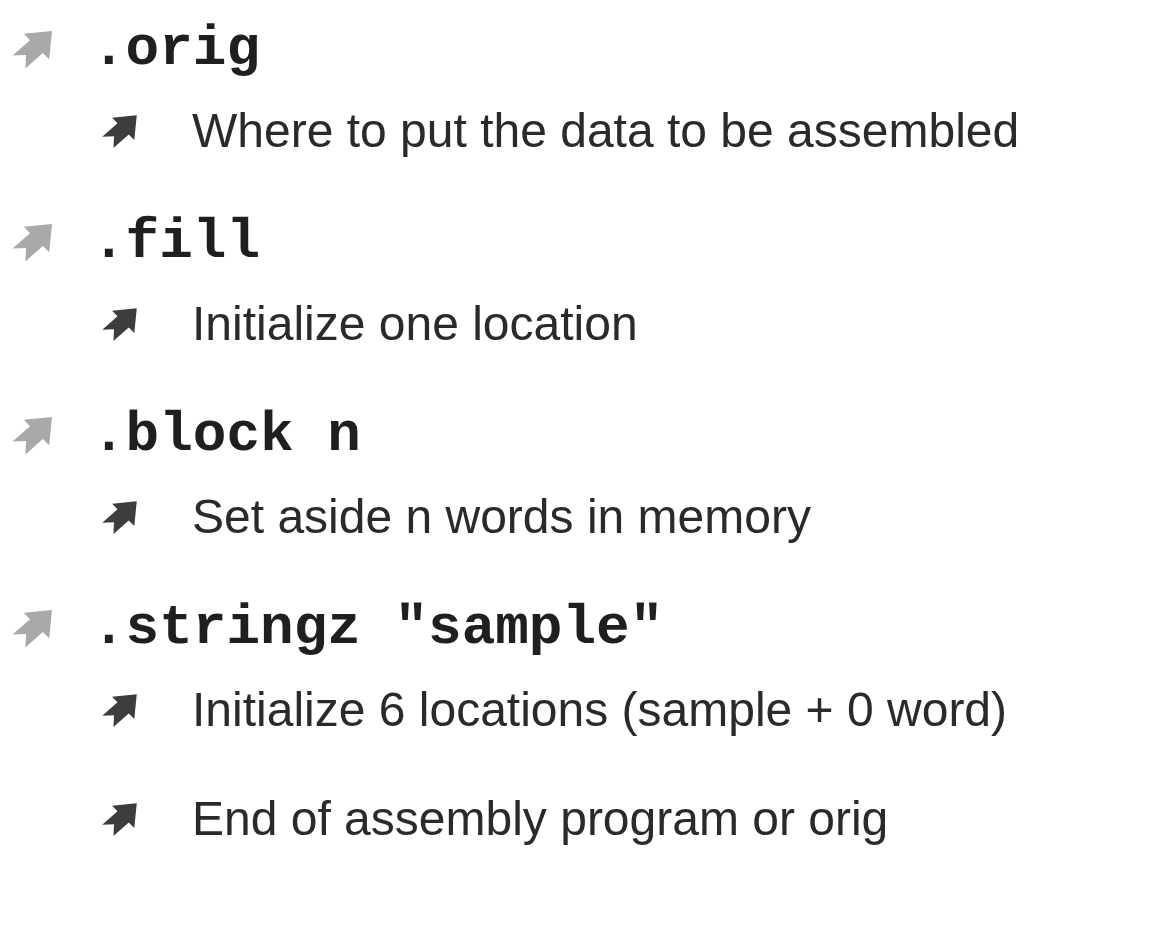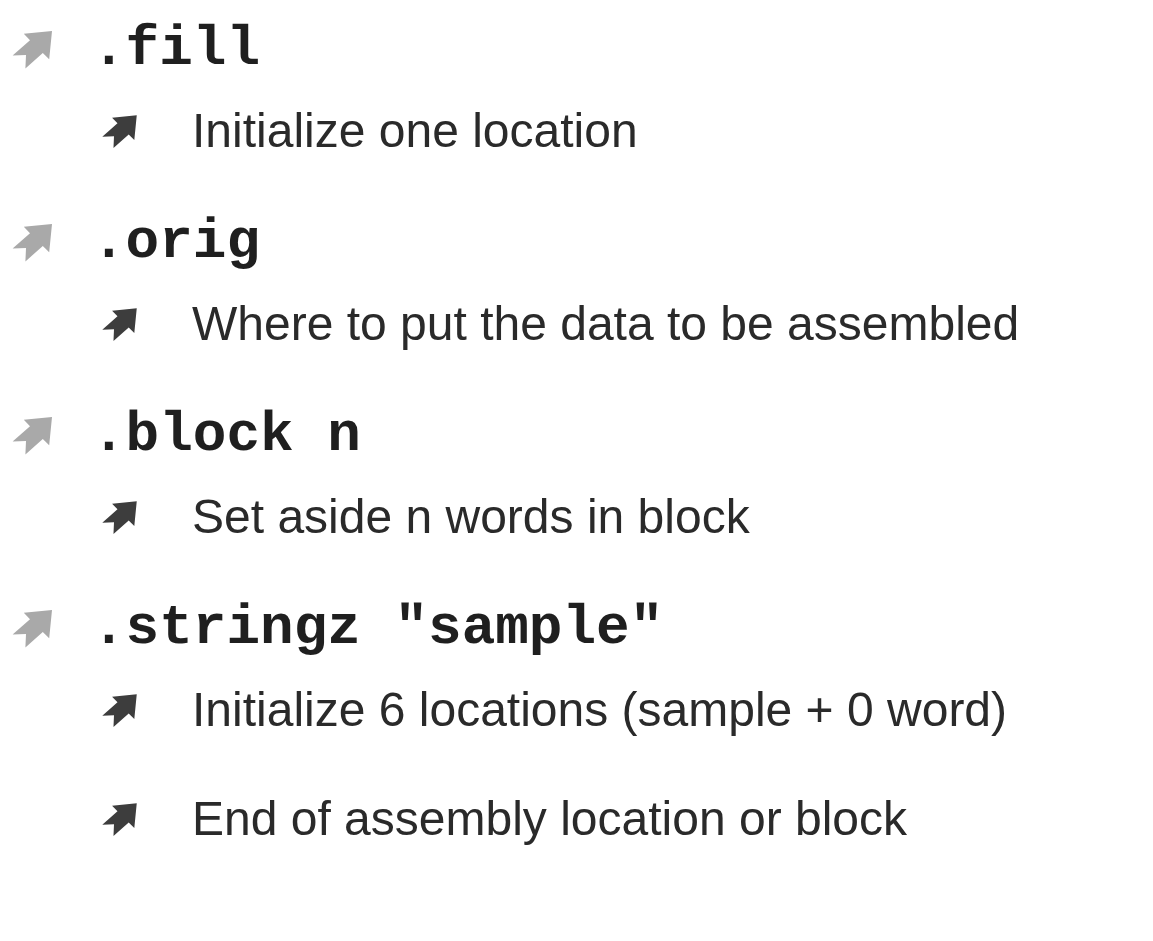--- a/index.html
+++ b/index.html
@@ -73,67 +73,67 @@
 
 <div class="slide">
   <div id="directive-list">
   <div class="section">
     <div class="dir-row">
       <span class="l1-arrow">
         <svg viewBox="0 0 24 24" width="100%" height="100%" aria-hidden="true">
           <polygon fill="currentColor" points="21,3 19.6,17.1 16.4,14 7.7,21.7 8,15 1.3,15.3 10,7.6 6.9,4.4"></polygon>
         </svg>
       </span>
+      <span class="dir-text">.orig</span>
+    </div>
+    <div class="desc-row">
+      <span class="l2-arrow">
+        <svg viewBox="0 0 24 24" width="100%" height="100%" aria-hidden="true">
+          <polygon fill="currentColor" points="21,3 19.6,17.1 16.4,14 7.7,21.7 8,15 1.3,15.3 10,7.6 6.9,4.4"></polygon>
+        </svg>
+      </span>
+      <span class="desc-text">Where to put the data to be assembled</span>
+    </div>
+  </div>
+
+  <div class="section">
+    <div class="dir-row">
+      <span class="l1-arrow">
+        <svg viewBox="0 0 24 24" width="100%" height="100%" aria-hidden="true">
+          <polygon fill="currentColor" points="21,3 19.6,17.1 16.4,14 7.7,21.7 8,15 1.3,15.3 10,7.6 6.9,4.4"></polygon>
+        </svg>
+      </span>
       <span class="dir-text">.fill</span>
     </div>
     <div class="desc-row">
       <span class="l2-arrow">
         <svg viewBox="0 0 24 24" width="100%" height="100%" aria-hidden="true">
           <polygon fill="currentColor" points="21,3 19.6,17.1 16.4,14 7.7,21.7 8,15 1.3,15.3 10,7.6 6.9,4.4"></polygon>
         </svg>
       </span>
       <span class="desc-text">Initialize one location</span>
     </div>
   </div>
 
   <div class="section">
     <div class="dir-row">
       <span class="l1-arrow">
         <svg viewBox="0 0 24 24" width="100%" height="100%" aria-hidden="true">
           <polygon fill="currentColor" points="21,3 19.6,17.1 16.4,14 7.7,21.7 8,15 1.3,15.3 10,7.6 6.9,4.4"></polygon>
         </svg>
       </span>
-      <span class="dir-text">.orig</span>
-    </div>
-    <div class="desc-row">
-      <span class="l2-arrow">
-        <svg viewBox="0 0 24 24" width="100%" height="100%" aria-hidden="true">
-          <polygon fill="currentColor" points="21,3 19.6,17.1 16.4,14 7.7,21.7 8,15 1.3,15.3 10,7.6 6.9,4.4"></polygon>
-        </svg>
-      </span>
-      <span class="desc-text">Where to put the data to be assembled</span>
-    </div>
-  </div>
-
-  <div class="section">
-    <div class="dir-row">
-      <span class="l1-arrow">
-        <svg viewBox="0 0 24 24" width="100%" height="100%" aria-hidden="true">
-          <polygon fill="currentColor" points="21,3 19.6,17.1 16.4,14 7.7,21.7 8,15 1.3,15.3 10,7.6 6.9,4.4"></polygon>
-        </svg>
-      </span>
       <span class="dir-text">.block n</span>
     </div>
     <div class="desc-row">
       <span class="l2-arrow">
         <svg viewBox="0 0 24 24" width="100%" height="100%" aria-hidden="true">
           <polygon fill="currentColor" points="21,3 19.6,17.1 16.4,14 7.7,21.7 8,15 1.3,15.3 10,7.6 6.9,4.4"></polygon>
         </svg>
       </span>
-      <span class="desc-text">Set aside n words in block</span>
+      <span class="desc-text">Set aside n words in memory</span>
     </div>
   </div>
 
   <div class="section">
     <div class="dir-row">
       <span class="l1-arrow">
         <svg viewBox="0 0 24 24" width="100%" height="100%" aria-hidden="true">
           <polygon fill="currentColor" points="21,3 19.6,17.1 16.4,14 7.7,21.7 8,15 1.3,15.3 10,7.6 6.9,4.4"></polygon>
         </svg>
       </span>
@@ -149,17 +149,17 @@
     </div>
   </div>
 
   <div class="section">
     <div class="desc-row">
       <span class="l2-arrow">
         <svg viewBox="0 0 24 24" width="100%" height="100%" aria-hidden="true">
           <polygon fill="currentColor" points="21,3 19.6,17.1 16.4,14 7.7,21.7 8,15 1.3,15.3 10,7.6 6.9,4.4"></polygon>
         </svg>
       </span>
-      <span class="desc-text">End of assembly location or block</span>
+      <span class="desc-text">End of assembly program or orig</span>
     </div>
   </div>
 </div>
 </div>
 
 </body></html>

